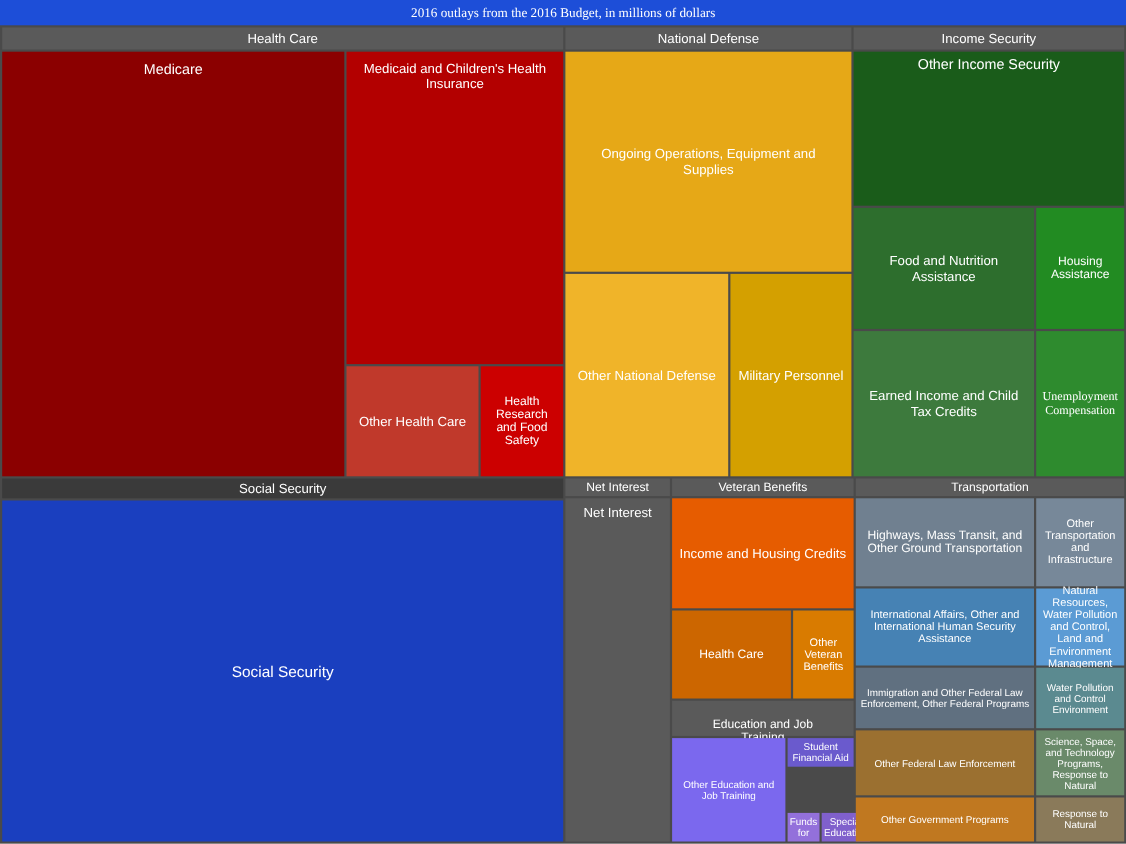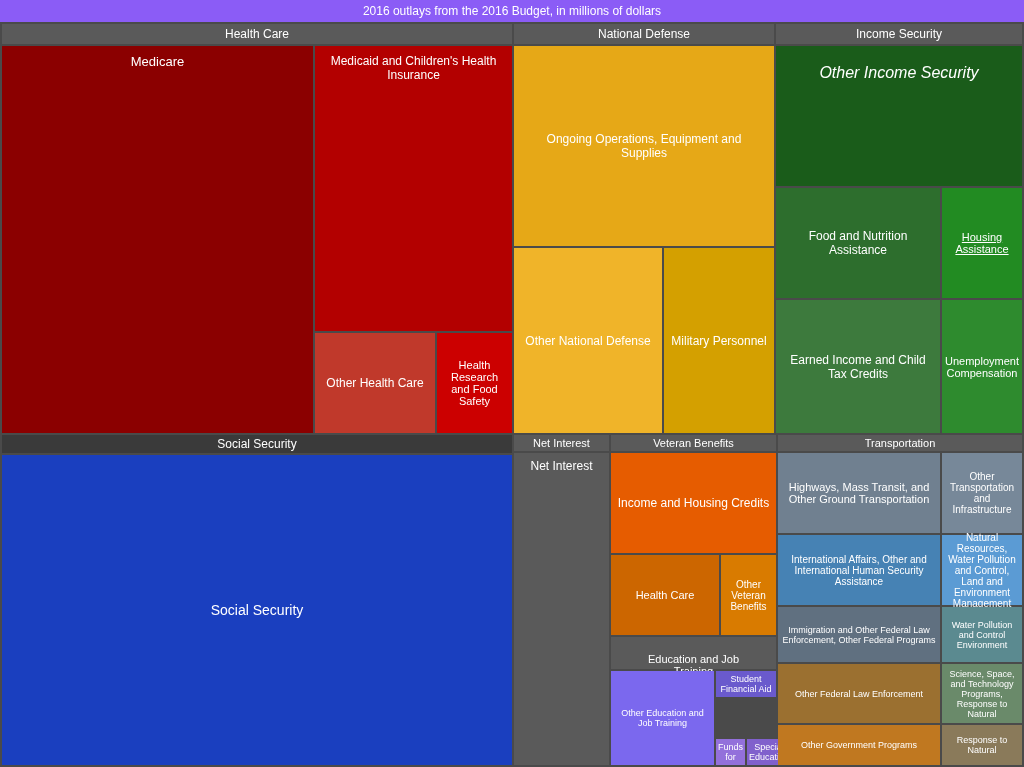--- a/index.html
+++ b/index.html
@@ -7,26 +7,27 @@
     
     .chart-container {
       width: 1024px;
       height: 767px;
       display: flex;
       flex-direction: column;
       background: #4a4a4a;
     }
     
     .chart-title {
-      background: #8b5cf6;
+      background: #1d4ed8;
       color: white;
       text-align: center;
       padding: 4px;
       font-size: 12px;
       flex-shrink: 0;
+      font-family: Liberation Serif, serif;
     }
     
     .treemap {
       flex: 1;
       display: flex;
       flex-direction: column;
       gap: 2px;
       padding: 2px;
     }
     
@@ -196,24 +197,23 @@
       flex-shrink: 0;
     }
     
     .other-income-security {
       background: #1a5c1a;
       color: white;
       display: flex;
       align-items: flex-start;
       justify-content: center;
       text-align: center;
-      padding: 18px;
-      font-size: 16px;
+      padding: 4px;
+      font-size: 13px;
       height: 140px;
-      font-style: italic;
     }
     
     .is-middle-row {
       display: flex;
       gap: 2px;
       height: 110px;
     }
     
     .food-nutrition {
       background: #2d6e2d;
@@ -230,21 +230,20 @@
     .housing-assistance {
       background: #228b22;
       color: white;
       display: flex;
       align-items: center;
       justify-content: center;
       text-align: center;
       padding: 4px;
       font-size: 11px;
       width: 80px;
-      text-decoration: underline;
     }
     
     .is-bottom-row {
       display: flex;
       gap: 2px;
       flex: 1;
     }
     
     .earned-income {
       background: #3d7a3d;
@@ -261,20 +260,21 @@
     .unemployment-comp {
       background: #2e8b2e;
       color: white;
       display: flex;
       align-items: center;
       justify-content: center;
       text-align: center;
       padding: 4px;
       font-size: 11px;
       width: 80px;
+      font-family: Liberation Serif, serif;
     }
     
     
     .bottom-section {
       display: flex;
       gap: 2px;
       height: 330px;
     }
     
     

